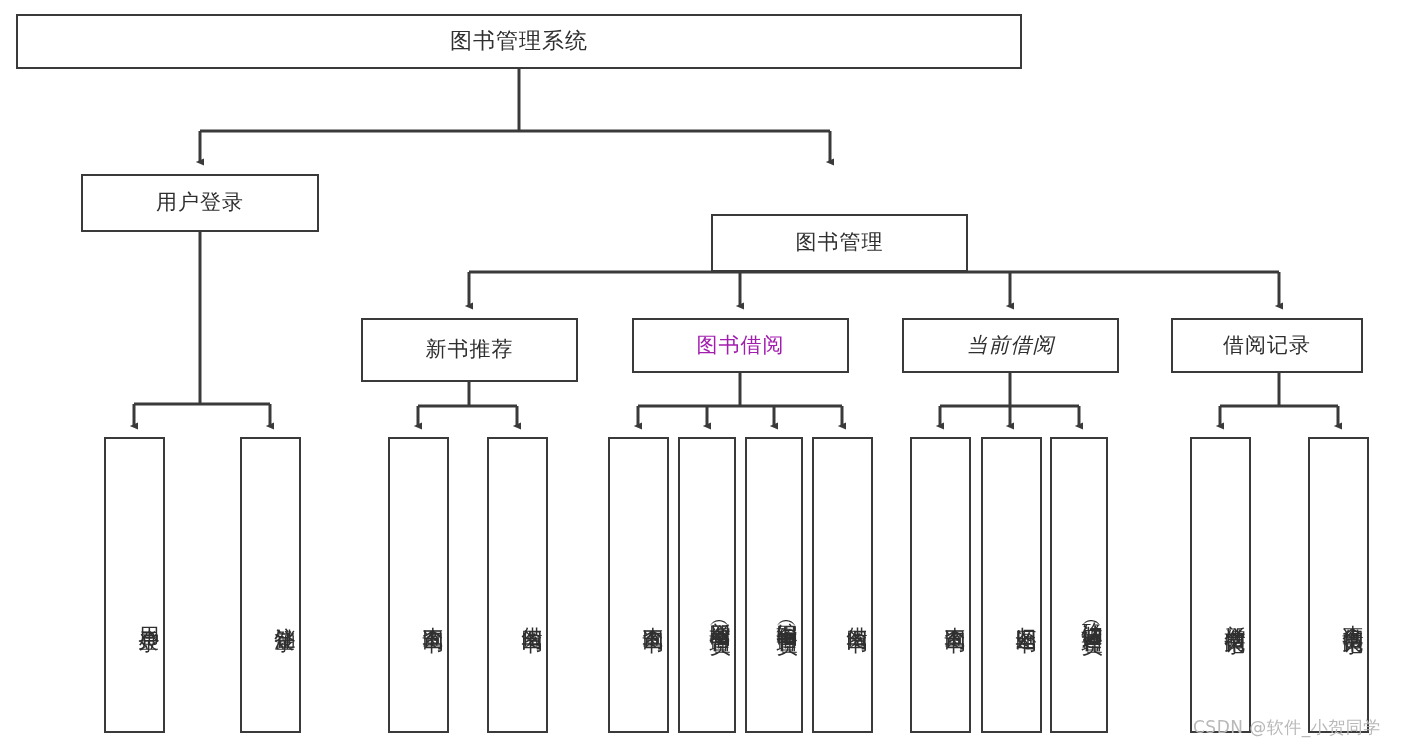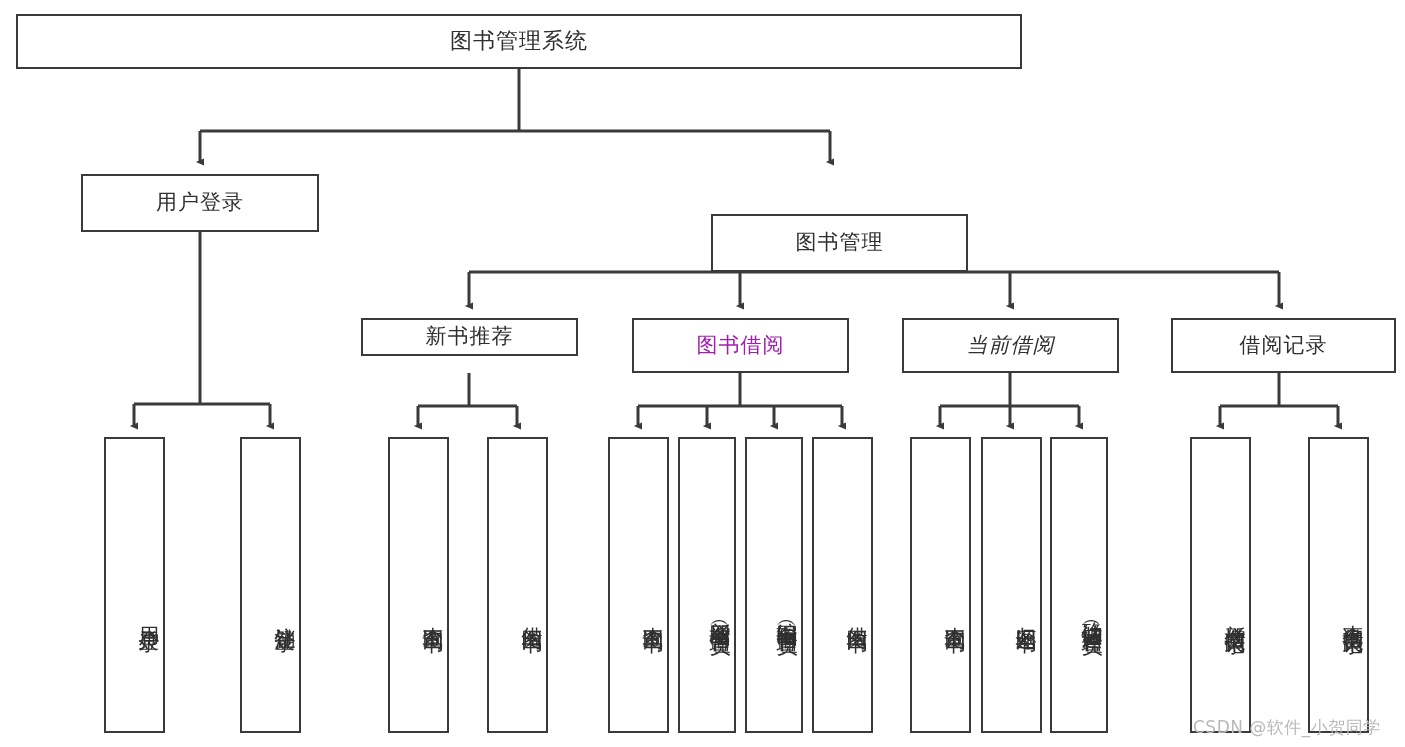--- a/index.html
+++ b/index.html
@@ -127,30 +127,30 @@
     <span>图书管理系统</span>
   </div>
 
   <div class="node h" style="left: 81px; top: 174px; width: 238px; height: 58px; border-color: rgb(58, 58, 58); color: rgb(47, 47, 47); background: rgb(255, 255, 255);">
     <span>用户登录</span>
   </div>
   <div class="node h" style="left: 711px; top: 174px; width: 257px; height: 58px; border-color: rgb(58, 58, 58); color: rgb(47, 47, 47); background: rgb(255, 255, 255); margin-top: 40px;">
     <span>图书管理</span>
   </div>
 
-  <div class="node h" style="left: 361px; top: 318px; width: 217px; height: 38px; border-color: rgb(58, 58, 58); color: rgb(47, 47, 47); background: rgb(255, 255, 255);">
+  <div class="node h" style="left: 361px; top: 318px; width: 217px; height: 64px; border-color: rgb(58, 58, 58); color: rgb(47, 47, 47); background: rgb(255, 255, 255);">
     <span>新书推荐</span>
   </div>
   <div class="node h" style="left: 632px; top: 318px; width: 217px; height: 55px; border-color: rgb(58, 58, 58); color: #a21caf; background: rgb(255, 255, 255);">
     <span>图书借阅</span>
   </div>
   <div class="node h" style="left: 902px; top: 318px; width: 217px; height: 55px; border-color: rgb(58, 58, 58); color: rgb(47, 47, 47); background: rgb(255, 255, 255); font-style: italic;">
     <span>当前借阅</span>
   </div>
-  <div class="node h" style="left: 1171px; top: 318px; width: 225px; height: 55px; border-color: rgb(58, 58, 58); color: rgb(47, 47, 47); background: rgb(255, 255, 255);">
+  <div class="node h" style="left: 1171px; top: 318px; width: 192px; height: 55px; border-color: rgb(58, 58, 58); color: rgb(47, 47, 47); background: rgb(255, 255, 255);">
     <span>借阅记录</span>
   </div>
 
   <div class="node v" style="left: 104px; top: 437px; width: 61px; height: 296px; border-color: rgb(58, 58, 58); color: rgb(47, 47, 47); background: rgb(255, 255, 255);">
     <span class="vlabel">用户登录</span>
   </div>
   <div class="node v" style="left: 240px; top: 437px; width: 61px; height: 296px; border-color: rgb(58, 58, 58); color: rgb(47, 47, 47); background: rgb(255, 255, 255);">
     <span class="vlabel">注销登录</span>
   </div>
   <div class="node v" style="left: 388px; top: 437px; width: 61px; height: 296px; border-color: rgb(58, 58, 58); color: rgb(47, 47, 47); background: rgb(255, 255, 255);">

